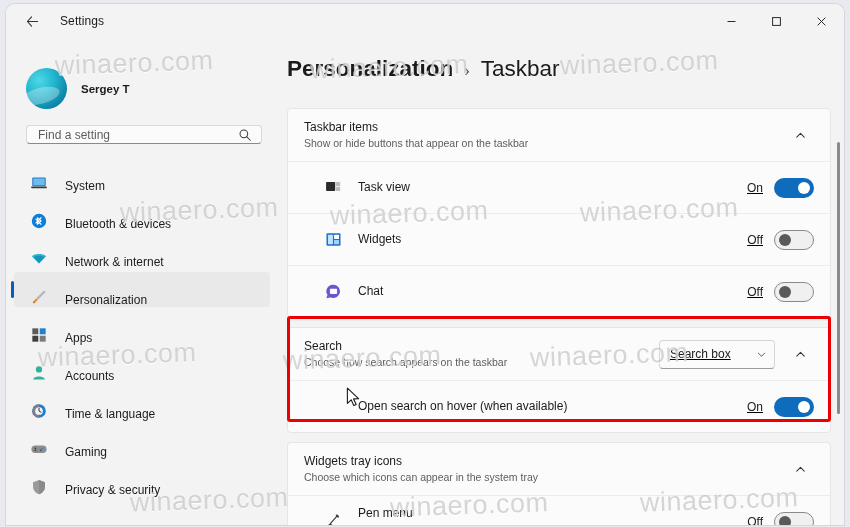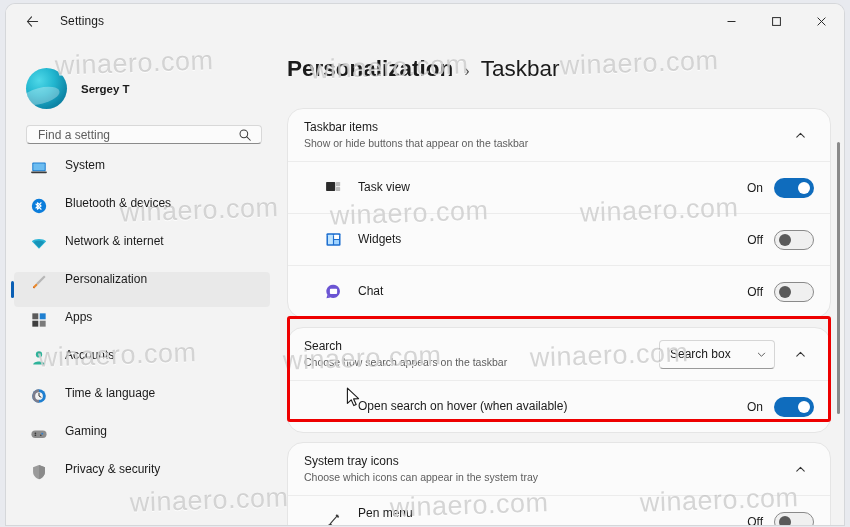--- a/index.html
+++ b/index.html
@@ -120,21 +120,21 @@
   }
   #search-input::placeholder { color: #5d5d5d; }
 
   #navlist { margin-top: 14px; }
   .nav-item {
     position: relative;
     height: 35px;
     margin: 0 8px 3px 8px;
     border-radius: 4px;
     display: flex;
-    align-items: flex-start;
+    align-items: flex-end;
     padding-left: 15px;
     cursor: pointer;
   }
   .nav-item.selected { background: #e9e9e9; }
   .nav-item.selected::before {
     content: "";
     position: absolute;
     left: -3px; top: 9px;
     width: 3px; height: 17px;
     background: #0a5fb4;
@@ -177,21 +177,21 @@
   #crumb-leaf { font-weight: normal; }
 
   #cards {
     position: absolute;
     left: 9px; top: 70px;
     width: 544px;
   }
   .card {
     background: #fbfbfb;
     border: 1px solid #e5e5e5;
-    border-radius: 16px;
+    border-radius: 4px;
     margin-bottom: 9px;
   }
 
   .row {
     display: flex;
     align-items: center;
     padding: 0 16px;
     min-height: 52px;
     position: relative;
   }
@@ -205,20 +205,21 @@
     display: flex; align-items: center; justify-content: center;
   }
   .row-texts { display: flex; flex-direction: column; justify-content: center; }
   .row-title { font-size: 12px; color: #1b1b1b; line-height: 15px; }
   .row-sub { font-size: 10.5px; color: #5d5d5d; line-height: 15px; margin-top: 1px; }
   .row-right {
     margin-left: auto;
     display: flex;
     align-items: center;
     gap: 11px;
+    text-decoration: underline;
   }
   .state-label { font-size: 12px; color: #1b1b1b; }
 
   
   .toggle {
     width: 40px; height: 20px;
     border-radius: 11px;
     position: relative;
     cursor: pointer;
     flex: none;
@@ -577,21 +578,21 @@
               <span class="knob"></span>
             </div>
           </div>
         </div>
       </div>
 
       <div class="card">
 
         <div class="row">
           <div class="row-texts">
-            <span class="row-title">System tray icons</span>
+            <span class="row-title">Widgets tray icons</span>
             <span class="row-sub">Choose which icons can appear in the system tray</span>
           </div>
           <div class="row-right">
             <div class="chev">
               <svg width="13" height="13" viewBox="0 0 16 16">
                 <path d="M3.4 10 L8 5.4 L12.6 10" fill="none" stroke="currentColor" stroke-width="1.25" stroke-linecap="round" stroke-linejoin="round"></path>
               </svg>
             </div>
           </div>
         </div>

